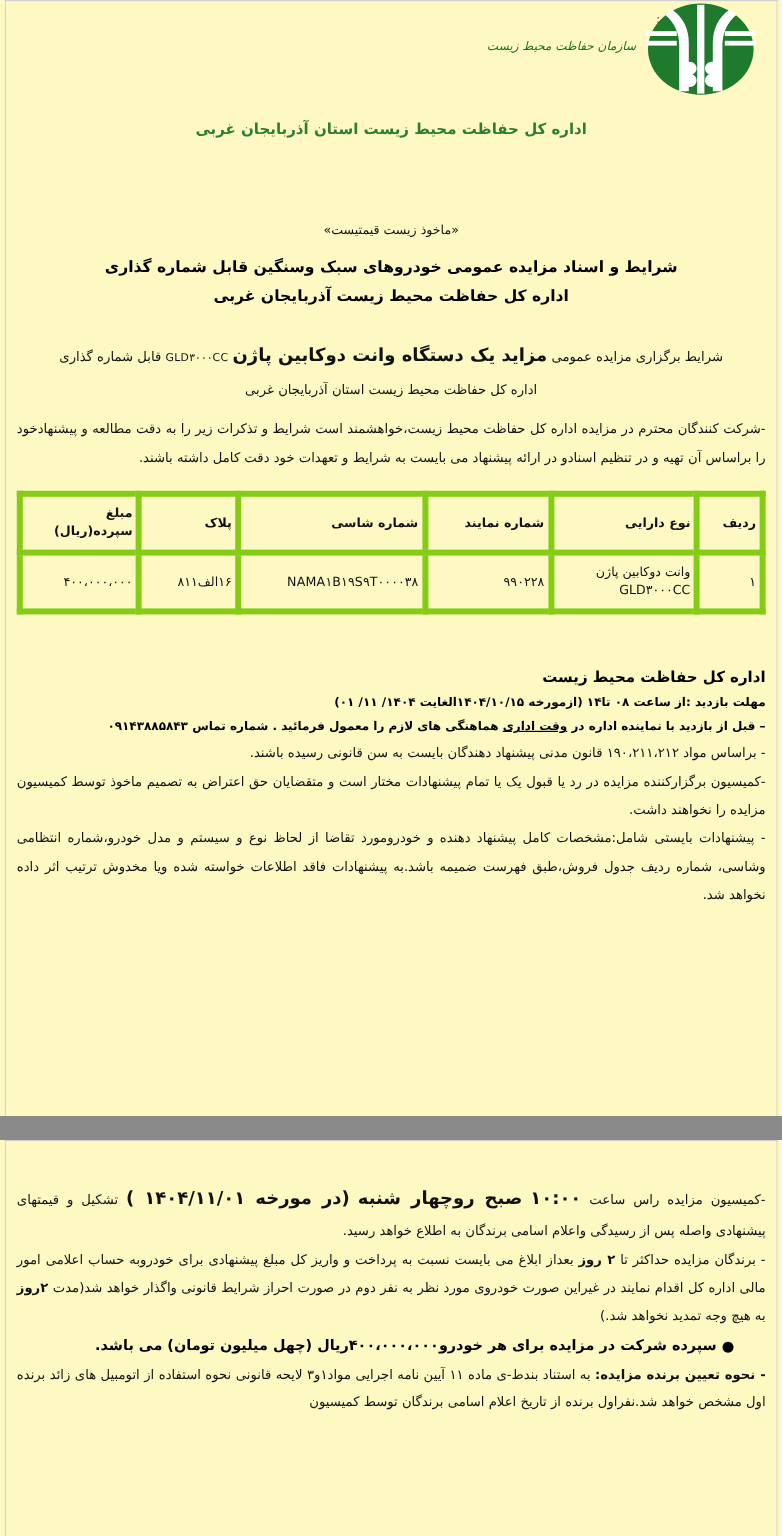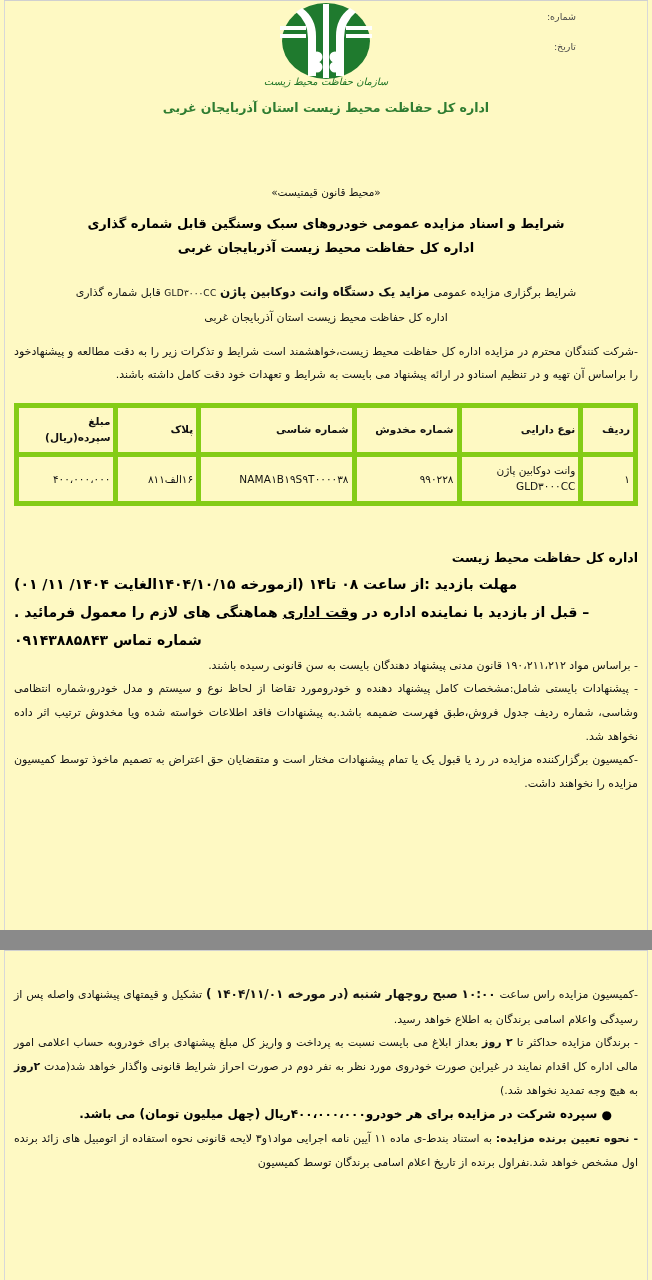--- a/index.html
+++ b/index.html
@@ -67,21 +67,21 @@
     font-size: 9.5px;
     line-height: 30px;
   }
   .meta-fields div { white-space: nowrap; }
 
   .logo-wrap {
     position: absolute;
     top: 2px;
     left: 0; right: 0;
     display: flex;
-    flex-direction: column;
+    flex-direction: row;
     align-items: center;
   }
   .logo-svg { display: block; }
   .org-sig {
     margin-top: -4px;
     color: #1d7324;
     font-size: 10px;
     letter-spacing: .4px;
     font-style: italic;
     font-family: "DejaVu Serif", serif;
@@ -119,21 +119,21 @@
     color: #111;
     line-height: 2.15;
     text-align: justify;
     text-justify: inter-word;
     margin: 0;
   }
   .para.center { text-align: center; }
   .para.lead { margin-top: 22px; }
   .para.spaced { margin-top: 10px; }
   .b { font-weight: 700; }
-  .bigger { font-size: 12px; }
+  .bigger { font-size: 15px; }
   .lat { font-family: "DejaVu Sans", sans-serif; font-size: 9px; letter-spacing: .3px; }
   .u { text-decoration: underline; }
 
   
   table.assets {
     width: 100%;
     border-collapse: collapse;
     margin: 16px 0 8px 0;
     table-layout: fixed;
   }
@@ -162,25 +162,25 @@
 
   .line-bold {
     font-size: 12.5px;
     font-weight: 700;
     line-height: 1.9;
     color: #000;
     text-align: justify;
   }
   .line-bold.r { text-align: right; margin-top: 40px; }
   .line-bold-sm {
-    font-size: 14px;
+    font-size: 10px;
     font-weight: 700;
     line-height: 2.0;
     color: #000;
-    text-align: left;
+    text-align: right;
   }
   .bullet-line {
     font-size: 12px;
     font-weight: 700;
     text-align: right;
     line-height: 2.0;
     color: #000;
   }
   .bullet-dot {
     display: inline-block;
@@ -224,21 +224,21 @@
           <circle cx="63" cy="55" r="5.5" fill="#ffffff"></circle>
           <circle cx="45" cy="65" r="5.5" fill="#ffffff"></circle>
           <circle cx="63" cy="65" r="5.5" fill="#ffffff"></circle>
         </svg>
         <div class="org-sig">سازمان حفاظت محیط زیست</div>
       </div>
 
       <div class="dept-line">اداره کل حفاظت محیط زیست استان آذربایجان غربی</div>
     </div>
 
-    <div class="slogan">«محیط قانون قیمتیست»</div>
+    <div class="slogan">«ماخوذ زیست قیمتیست»</div>
 
     <div class="title-main">
       <span>شرایط و اسناد مزایده عمومی خودروهای سبک وسنگین قابل شماره گذاری</span>
       <span class="ln2">اداره کل حفاظت محیط زیست آذربایجان غربی</span>
     </div>
 
     <p class="para center lead">
       <span>شرایط برگزاری مزایده عمومی</span>
       <span class="b bigger">مزاید یک دستگاه وانت دوکابین پاژن</span>
       <span class="lat">GLD۳۰۰۰CC</span>
@@ -246,21 +246,21 @@
     </p>
     <p class="para center">اداره کل حفاظت محیط زیست استان آذربایجان غربی</p>
 
     <p class="para spaced">-شرکت کنندگان محترم در مزایده اداره کل حفاظت محیط زیست،خواهشمند است شرایط و تذکرات زیر را به دقت مطالعه و پیشنهادخود را براساس آن تهیه و در تنظیم اسنادو در ارائه پیشنهاد می بایست به شرایط و تعهدات خود دقت کامل داشته باشند.</p>
 
     <table class="assets">
       <thead>
         <tr>
           <th class="col-radif">ردیف</th>
           <th class="col-noe">نوع دارایی</th>
-          <th class="col-comm">شماره مخدوش</th>
+          <th class="col-comm">شماره نمایند</th>
           <th class="col-chassis">شماره شاسی</th>
           <th class="col-plate">پلاک</th>
           <th class="col-amount">مبلغ سپرده(ریال)</th>
         </tr>
       </thead>
       <tbody>
         <tr>
           <td>۱</td>
           <td class="small">
             <div>وانت دوکابین پاژن</div>
@@ -277,22 +277,22 @@
     <div class="line-bold r">اداره کل حفاظت محیط زیست</div>
     <div class="line-bold-sm">مهلت بازدید  :از ساعت ۰۸ تا۱۴ (ازمورخه ۱۴۰۴/۱۰/۱۵الغایت ۱۴۰۴/ ۱۱/ ۰۱)</div>
     <div class="line-bold-sm">
       <span>– قبل از بازدید با نماینده اداره در</span>
       <span class="u">وقت اداری</span>
       <span>هماهنگی های لازم را معمول فرمائید . شماره تماس</span>
       <span>۰۹۱۴۳۸۸۵۸۴۳</span>
     </div>
 
     <p class="para">- براساس مواد ۱۹۰،۲۱۱،۲۱۲ قانون مدنی پیشنهاد دهندگان بایست به سن قانونی رسیده باشند.</p>
+    <p class="para">-کمیسیون برگزارکننده مزایده در رد یا قبول یک یا تمام پیشنهادات مختار است و متقضایان حق اعتراض به تصمیم ماخوذ توسط کمیسیون مزایده را نخواهند داشت.</p>
     <p class="para">- پیشنهادات بایستی شامل:مشخصات کامل پیشنهاد دهنده و خودرومورد تقاضا از لحاظ نوع و سیستم و مدل خودرو،شماره انتظامی وشاسی، شماره ردیف جدول فروش،طبق فهرست ضمیمه باشد.به پیشنهادات فاقد اطلاعات خواسته شده ویا مخدوش ترتیب اثر داده نخواهد شد.</p>
-    <p class="para">-کمیسیون برگزارکننده مزایده در رد یا قبول یک یا تمام پیشنهادات مختار است و متقضایان حق اعتراض به تصمیم ماخوذ توسط کمیسیون مزایده را نخواهند داشت.</p>
 
   </div>
 </div>
 
 <div class="gap-bar"></div>
 
 <div class="page page-two">
   <div class="frame-l"></div>
   <div class="frame-r"></div>
   <div class="frame-top"></div>

